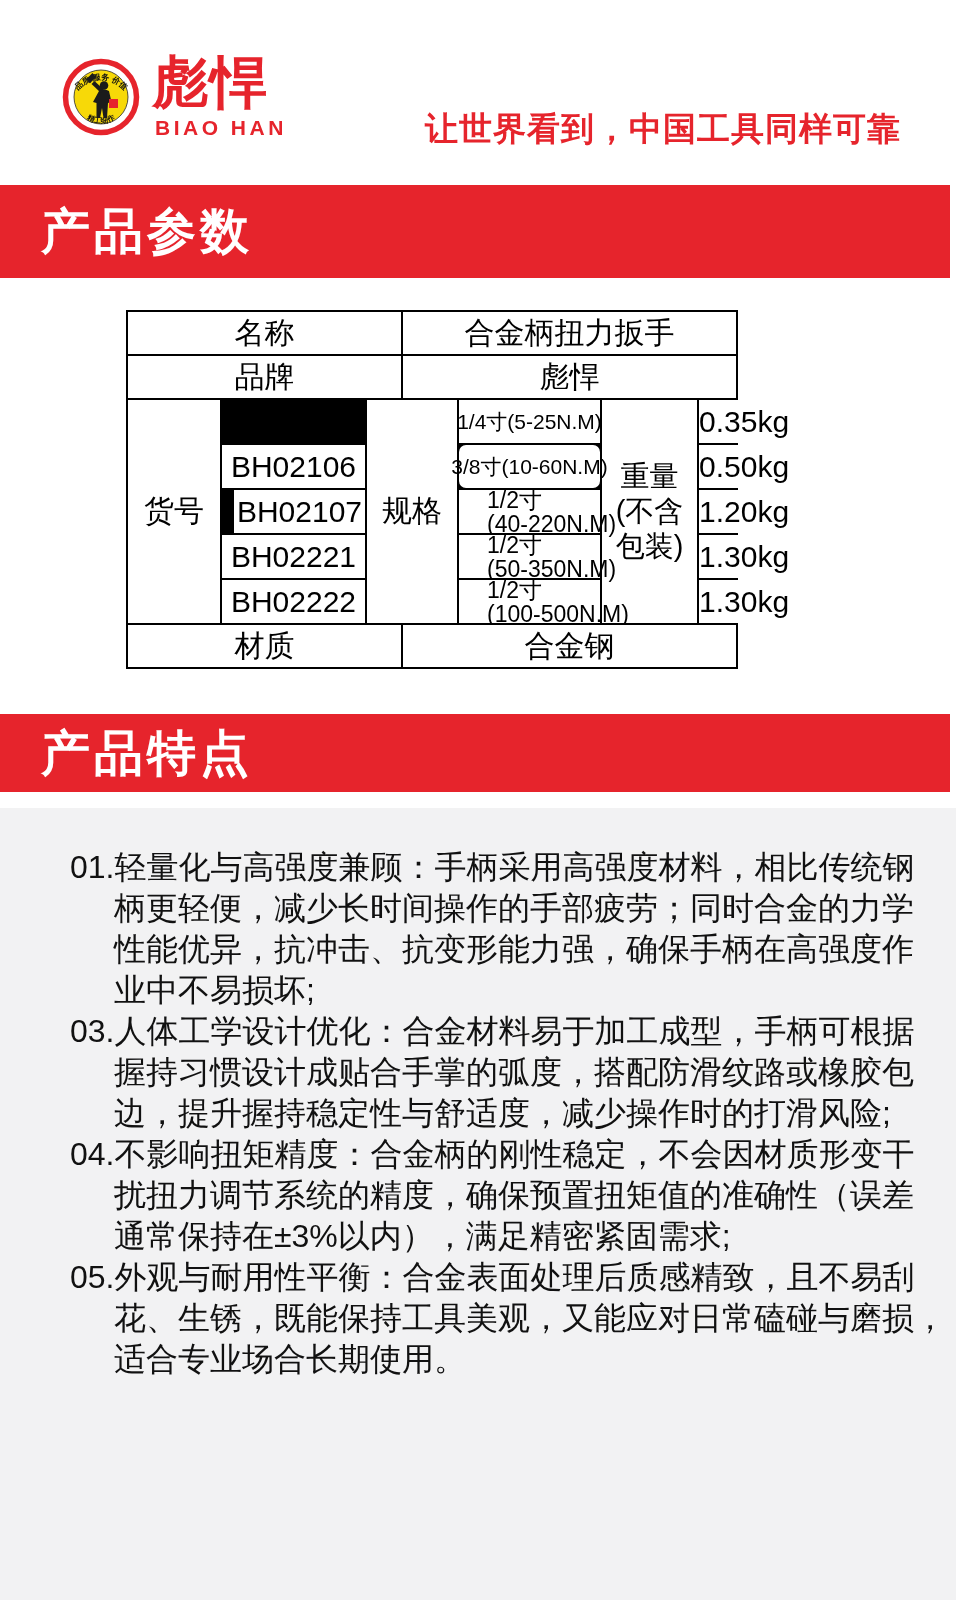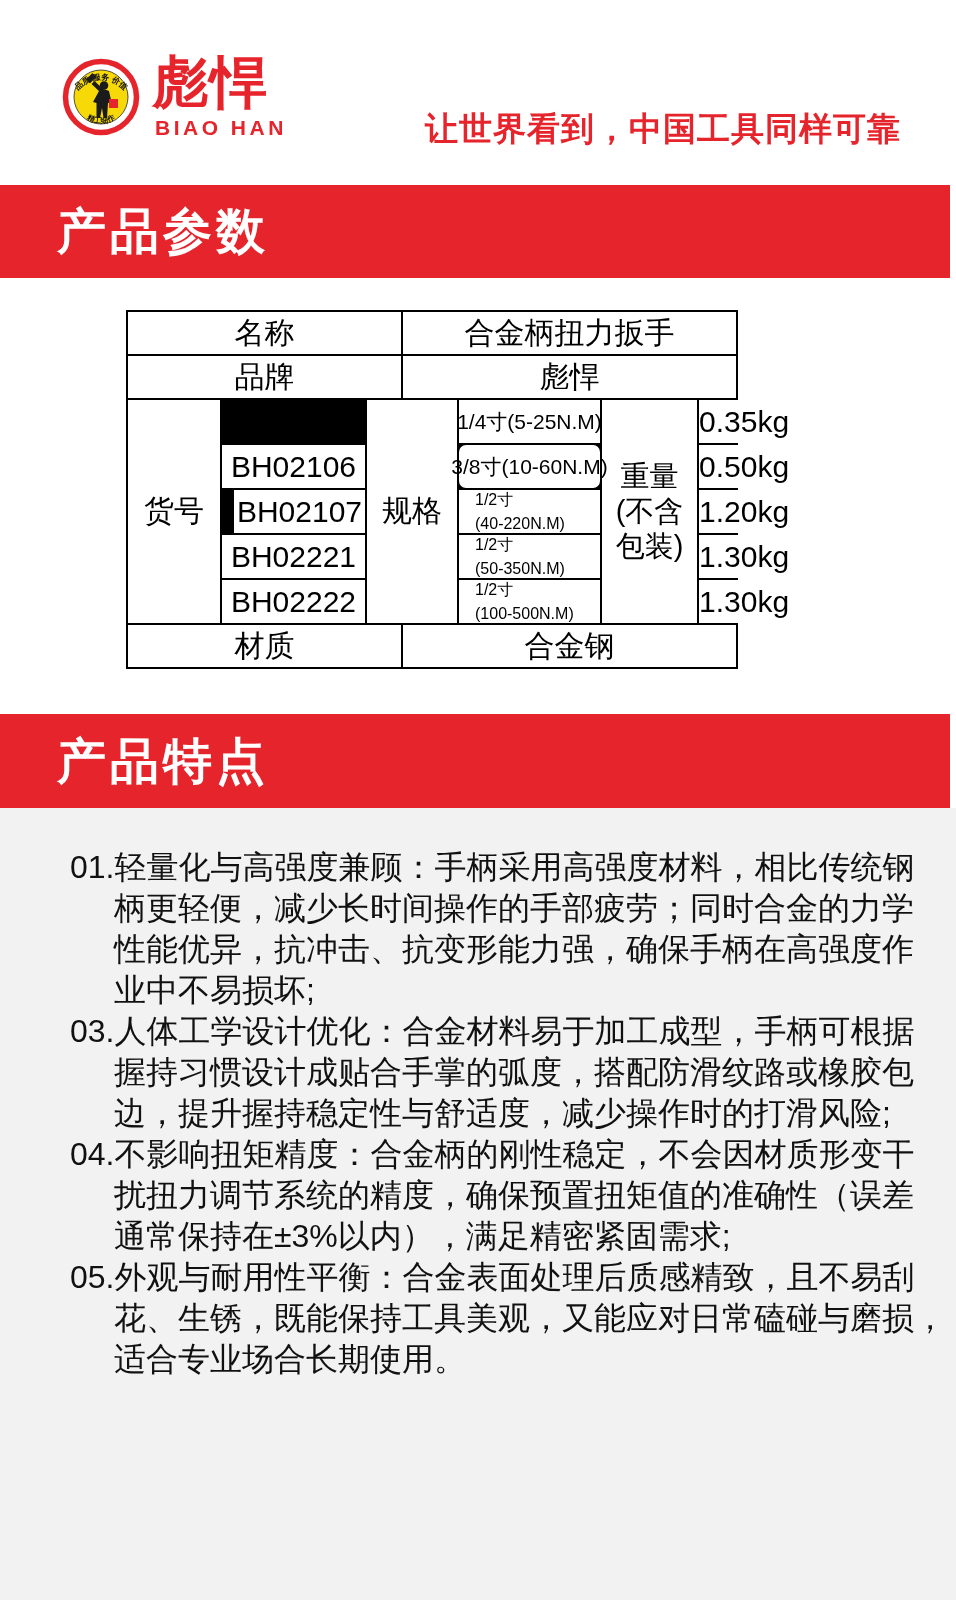--- a/index.html
+++ b/index.html
@@ -11,35 +11,35 @@
   .brand-cn{position:absolute;left:152px;top:54px;font-size:57px;font-weight:700;
             color:var(--red);letter-spacing:1px;line-height:1;}
   .brand-en{position:absolute;left:155px;top:116px;font-size:21px;font-weight:700;
             color:var(--red);letter-spacing:3.5px;}
   .slogan{position:absolute;right:55px;top:107px;font-size:33px;font-weight:700;
           color:var(--red);letter-spacing:1px;white-space:nowrap;}
 
   
   .banner{position:absolute;left:0;width:950px;background:var(--red);display:flex;align-items:center;}
   .banner-params{top:185px;height:93px;}
-  .banner-feats{top:714px;height:94px;}
-  .banner-title{padding-left:57px;color:#fff;font-size:49px;font-weight:700;letter-spacing:4px;line-height:1;}
+  .banner-feats{top:714px;height:78px;}
+  .banner-title{padding-left:41px;color:#fff;font-size:49px;font-weight:700;letter-spacing:4px;line-height:1;}
 
   
   .tbl{position:absolute;left:126px;top:310px;width:612px;box-sizing:border-box;
        background:#000;padding:2px;display:flex;flex-direction:column;gap:2px;justify-content:center;}
   .sec{display:grid;gap:2px;}
   .sec-a{grid-template-columns:273px 1fr;grid-auto-rows:42px;}
   .sec-b{grid-template-columns:92px 143px 90px 141px 95px 1fr;grid-template-rows:repeat(5,43px);}
   .sec-c{grid-template-columns:273px 1fr;grid-auto-rows:42px;}
   .cell{background:#fff;display:flex;align-items:center;justify-content:center;
         font-size:30px;color:#000;font-weight:500;white-space:nowrap;}
   .spec-one{font-size:21px;}
   .spec-two{flex-direction:column;align-items:flex-start;justify-content:center;
-            padding-left:16px;font-size:16px;line-height:24px;}
+            padding-left:28px;font-size:23px;line-height:24px;}
   .weight-label{flex-direction:column;font-size:29px;line-height:35px;}
 
   
   .gray{position:absolute;left:0;top:808px;width:956px;height:792px;background:var(--gray);}
   .features{padding:39px 36px 0 70px;font-size:32px;line-height:41px;color:var(--ink);font-weight:500;}
   .f-line{white-space:nowrap;}
   .f-cont{margin-left:44px;}
 </style>
 </head>
 <body>

